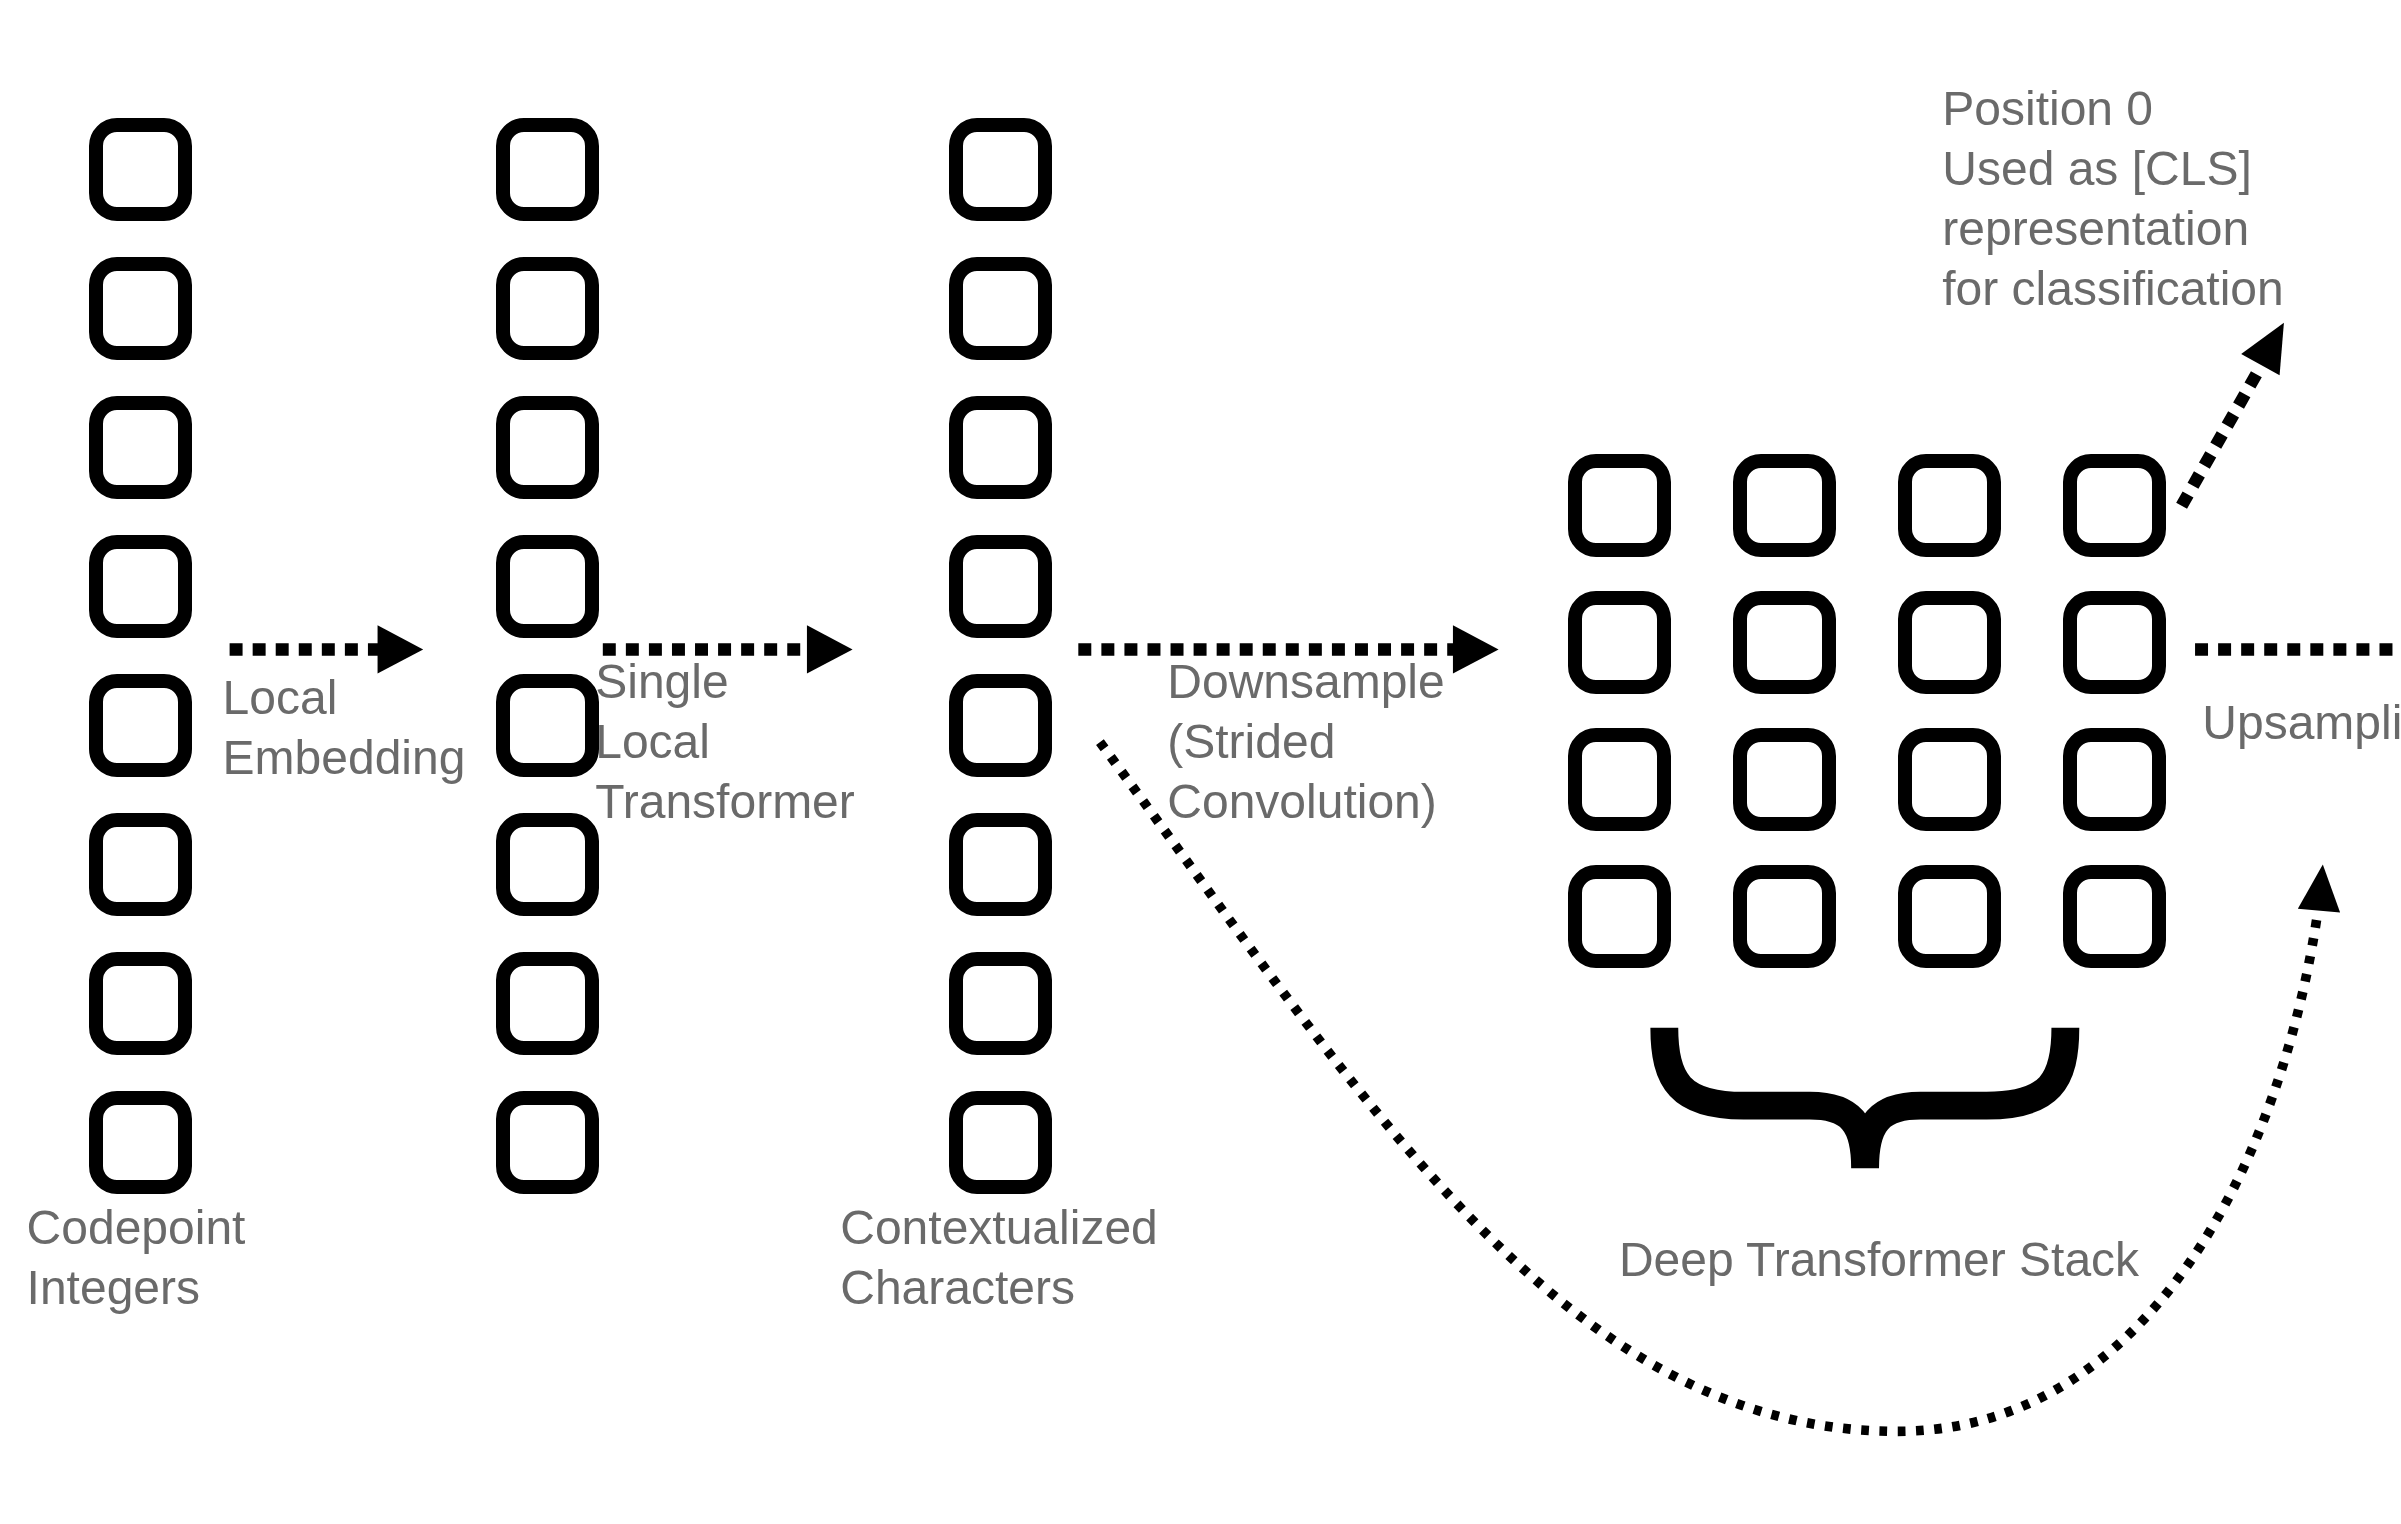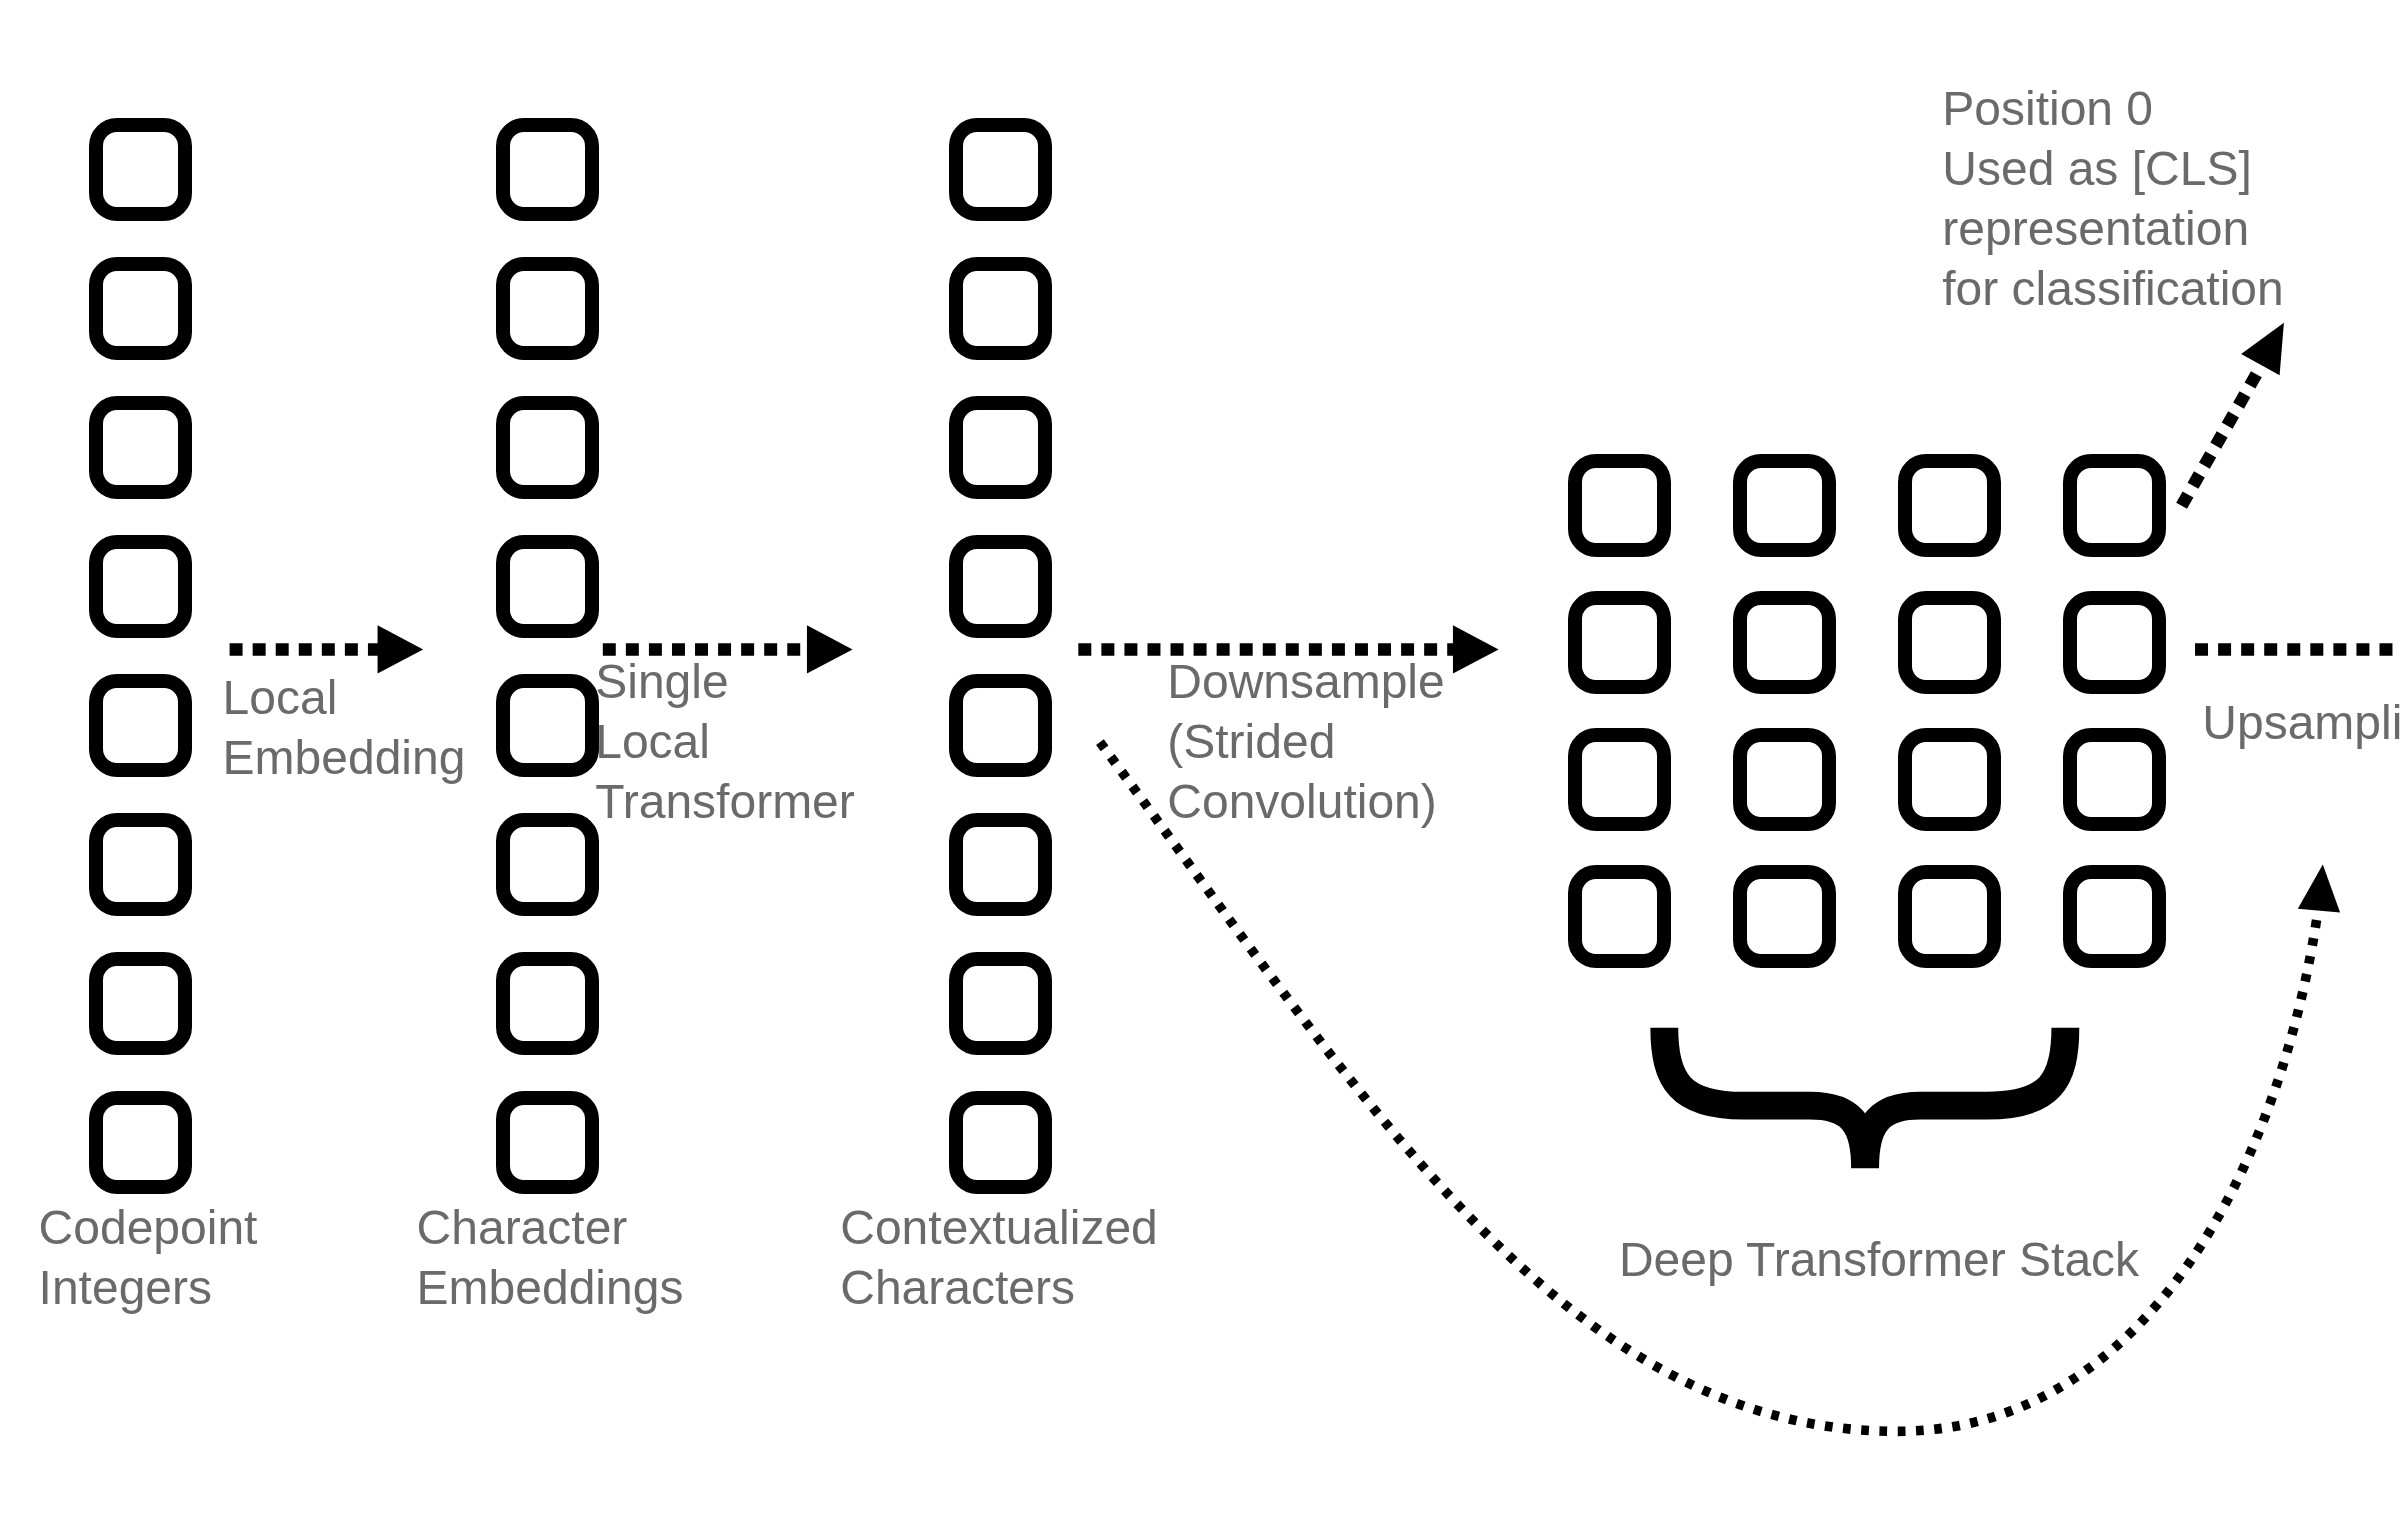--- a/index.html
+++ b/index.html
@@ -119,24 +119,22 @@
     <div class="box"></div>
     <div class="box"></div>
     <div class="box"></div>
     <div class="box"></div>
     <div class="box"></div>
     <div class="box"></div>
     <div class="box"></div>
     <div class="box"></div>
   </div>
 
-  <div class="lbl" style="left:148px;top:1198px">Codepoint
+  <div class="lbl" style="left:136px;top:1198px">Codepoint
 Integers</div>
-  <div class="lbl" style="left:550px;top:1198px">Character
-Embeddings</div>
   <div class="lbl" style="left:999px;top:1198px">Contextualized
 Characters</div>
   <div class="lbl" style="left:1879px;top:1230px">Deep Transformer Stack</div>
 
   <div class="lbl" style="left:344px;top:668px">Local
 Embedding</div>
   <div class="lbl" style="left:1306px;top:652px">Downsample
 (Strided
 Convolution)</div>
   <div class="lbl" style="left:725px;top:652px">Single

